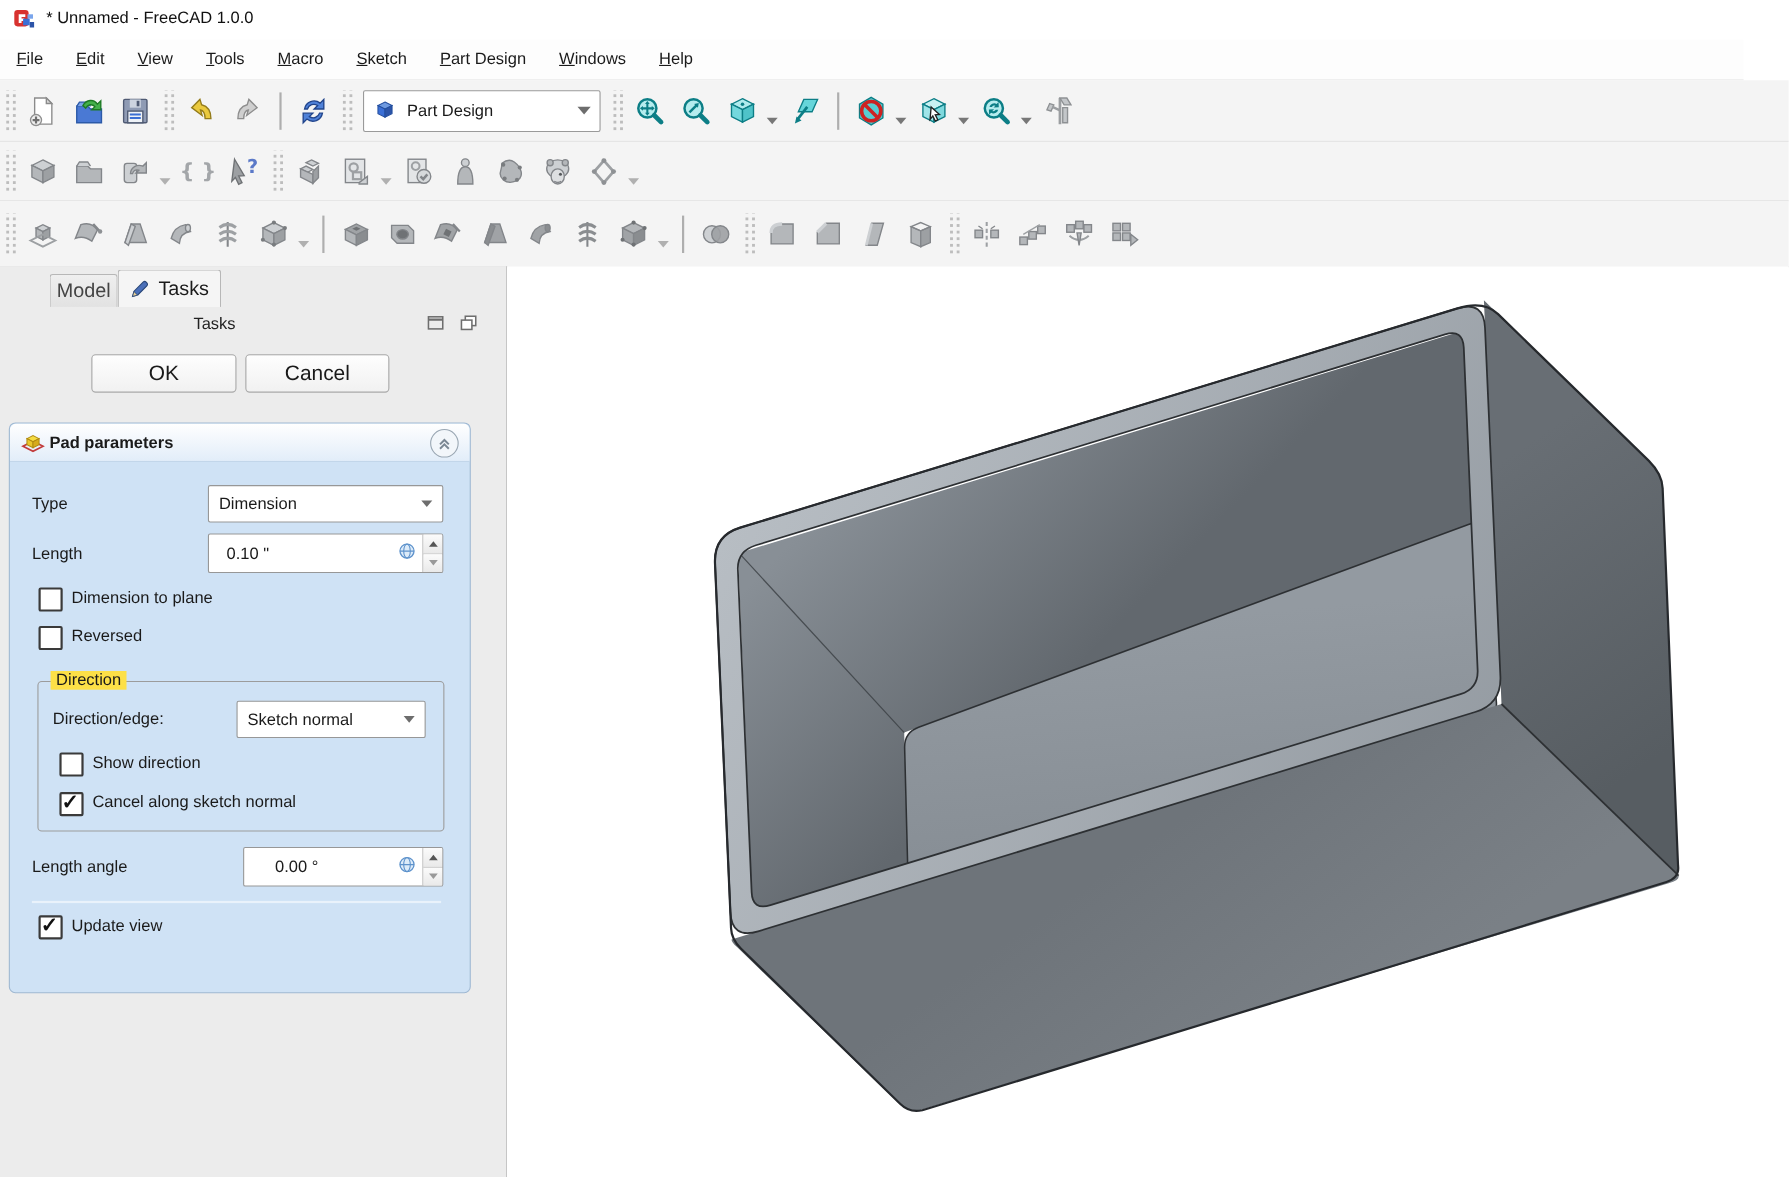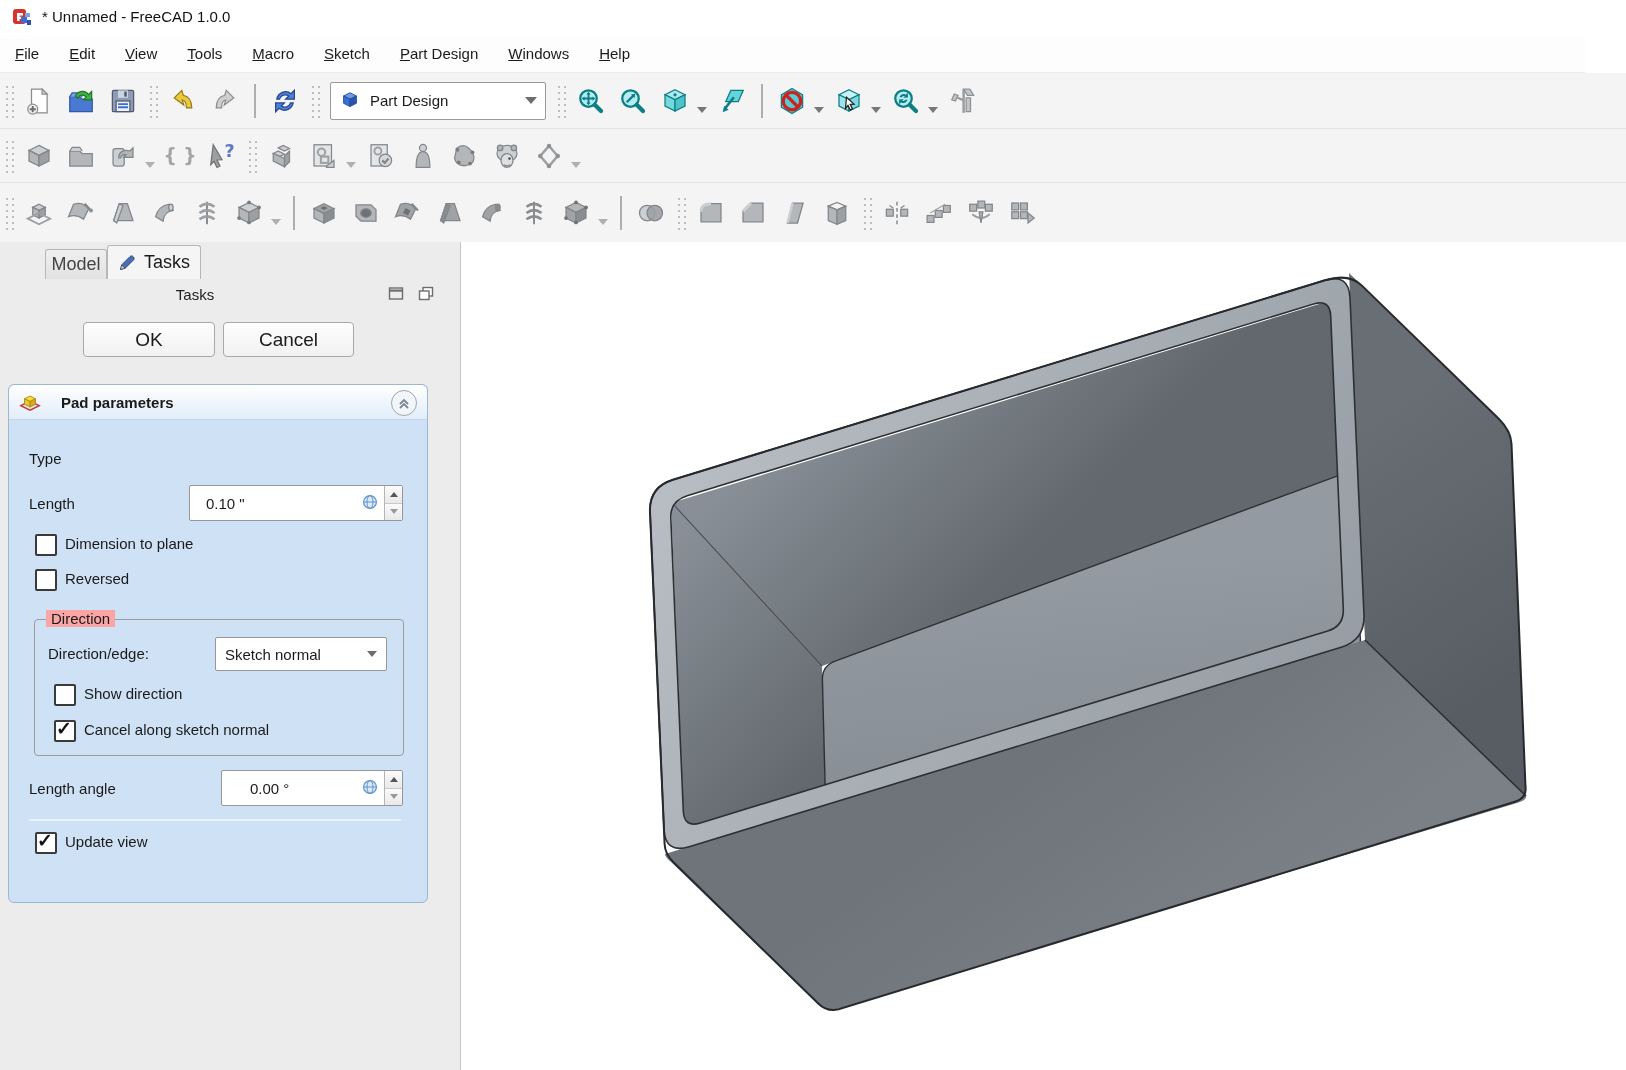--- a/index.html
+++ b/index.html
@@ -40,41 +40,41 @@
   #tasks-title{left:0;top:44px;width:390px;text-align:center;font-size:15px;color:#222;}
   .winbtn{top:44px;width:18px;height:16px;}
   #dock-btn{left:388px;}
   #float-btn{left:418px;}
   .pushbtn{position:absolute;top:80px;height:33px;background:linear-gradient(#fefefe,#f1f1f1);border:1px solid #a9a9a9;border-radius:4px;font-size:19px;display:flex;align-items:center;justify-content:center;}
   #ok-btn{left:83px;width:130px;}
   #cancel-btn{left:223px;width:129px;}
   
   #padbox{left:8px;top:142px;width:418px;height:517px;background:#cfe2f5;border:1px solid #9fb8d2;border-radius:6px;}
   #padbox-header{left:0;top:0;width:100%;height:34px;background:linear-gradient(#ffffff,#e2edf9);border-bottom:1px solid #c2d6ea;border-radius:6px 6px 0 0;display:flex;align-items:center;}
-  #padbox-header .ptitle{font-size:15px;font-weight:bold;margin-left:20px;}
+  #padbox-header .ptitle{font-size:15px;font-weight:bold;margin-left:4px;}
   #padbox-header svg.padicon{margin-left:10px;}
   #collapse-btn{position:absolute;right:10px;top:5px;width:24px;height:24px;border:1px solid #9aa7b3;border-radius:50%;background:#f2f6fa;display:flex;align-items:center;justify-content:center;}
   .flabel{position:absolute;font-size:15px;}
   .combo{position:absolute;background:#fff;border:1px solid #979797;border-radius:2px;display:flex;align-items:center;font-size:15px;}
   .combo .cval{margin-left:9px;flex:1;}
   .combo .combo-arrow{margin-right:9px;border-left-width:5px;border-right-width:5px;border-top-width:6px;}
   .spin{position:absolute;background:#fff;border:1px solid #979797;border-radius:2px;display:flex;align-items:center;font-size:15px;}
   .spin .sval{margin-left:16px;flex:1;}
   .spin .globe{margin-right:6px;}
   .spinbtns{width:17px;align-self:stretch;display:flex;flex-direction:column;border-left:1px solid #b5b5b5;}
   .spinbtns div{flex:1;background:linear-gradient(#fbfbfb,#e9e9e9);display:flex;align-items:center;justify-content:center;}
   .spinbtns div:first-child{border-bottom:1px solid #c9c9c9;}
   .tri-up{width:0;height:0;border-left:4px solid transparent;border-right:4px solid transparent;border-bottom:5px solid #555;}
   .tri-dn{width:0;height:0;border-left:4px solid transparent;border-right:4px solid transparent;border-top:5px solid #999;}
   .cb{position:absolute;width:18px;height:18px;background:#fff;border:2px solid #3a3a3a;border-radius:2px;}
   .cb .mark{position:absolute;left:0px;top:-5px;font-size:19px;font-weight:bold;color:#111;display:none;}
   .cb.checked .mark{display:block;}
   .cblabel{position:absolute;font-size:15px;}
   #dir-group{position:absolute;left:25px;top:234px;width:368px;height:135px;border:1px solid #9c9c9c;border-radius:4px;}
-  #dir-group .legend{position:absolute;left:11px;top:-10px;background:#fca5a5;padding:0 5px;font-size:15px;}
+  #dir-group .legend{position:absolute;left:11px;top:-10px;background:#fde047;padding:0 5px;font-size:15px;}
   #sepline{position:absolute;left:20px;top:434px;width:372px;height:2px;background:#e9f2fb;}
   
   #viewport{left:461px;top:242px;width:1165px;height:828px;background:#ffffff;}
 </style>
 </head>
 <body>
 
 <div class="abs" id="titlebar">
   <span class="abs appicon">
     <svg width="20" height="20" viewBox="0 0 20 20">
@@ -527,20 +527,24 @@
       </svg>
       <span class="ptitle">Pad parameters</span>
       <span id="collapse-btn">
         <svg width="16" height="16" viewBox="0 0 16 16">
             <path d="M4 9l4-4 4 4M4 13l4-4 4 4" fill="none" stroke="#7b8894" stroke-width="1.8"></path>
           </svg>
       </span>
     </div>
 
     <span class="flabel" style="left:20px;top:65px">Type</span>
+    <div class="combo" style="left:180px;top:56px;width:212px;height:32px">
+      <span class="cval">Dimension</span>
+      <span class="combo-arrow"></span>
+    </div>
 
     <span class="flabel" style="left:20px;top:110px">Length</span>
     <div class="spin" style="left:180px;top:100px;width:212px;height:34px">
       <span class="sval">0.10 "</span>
       <span class="globe">
         <svg width="16" height="16" viewBox="0 0 16 16">
             <circle cx="8" cy="8" r="6.4" fill="#dcebf9" stroke="#5f93cc" stroke-width="1.2"></circle>
             <ellipse cx="8" cy="8" rx="3" ry="6.4" fill="none" stroke="#5f93cc"></ellipse>
             <path d="M1.6 8h12.8" stroke="#5f93cc"></path>
           </svg>

